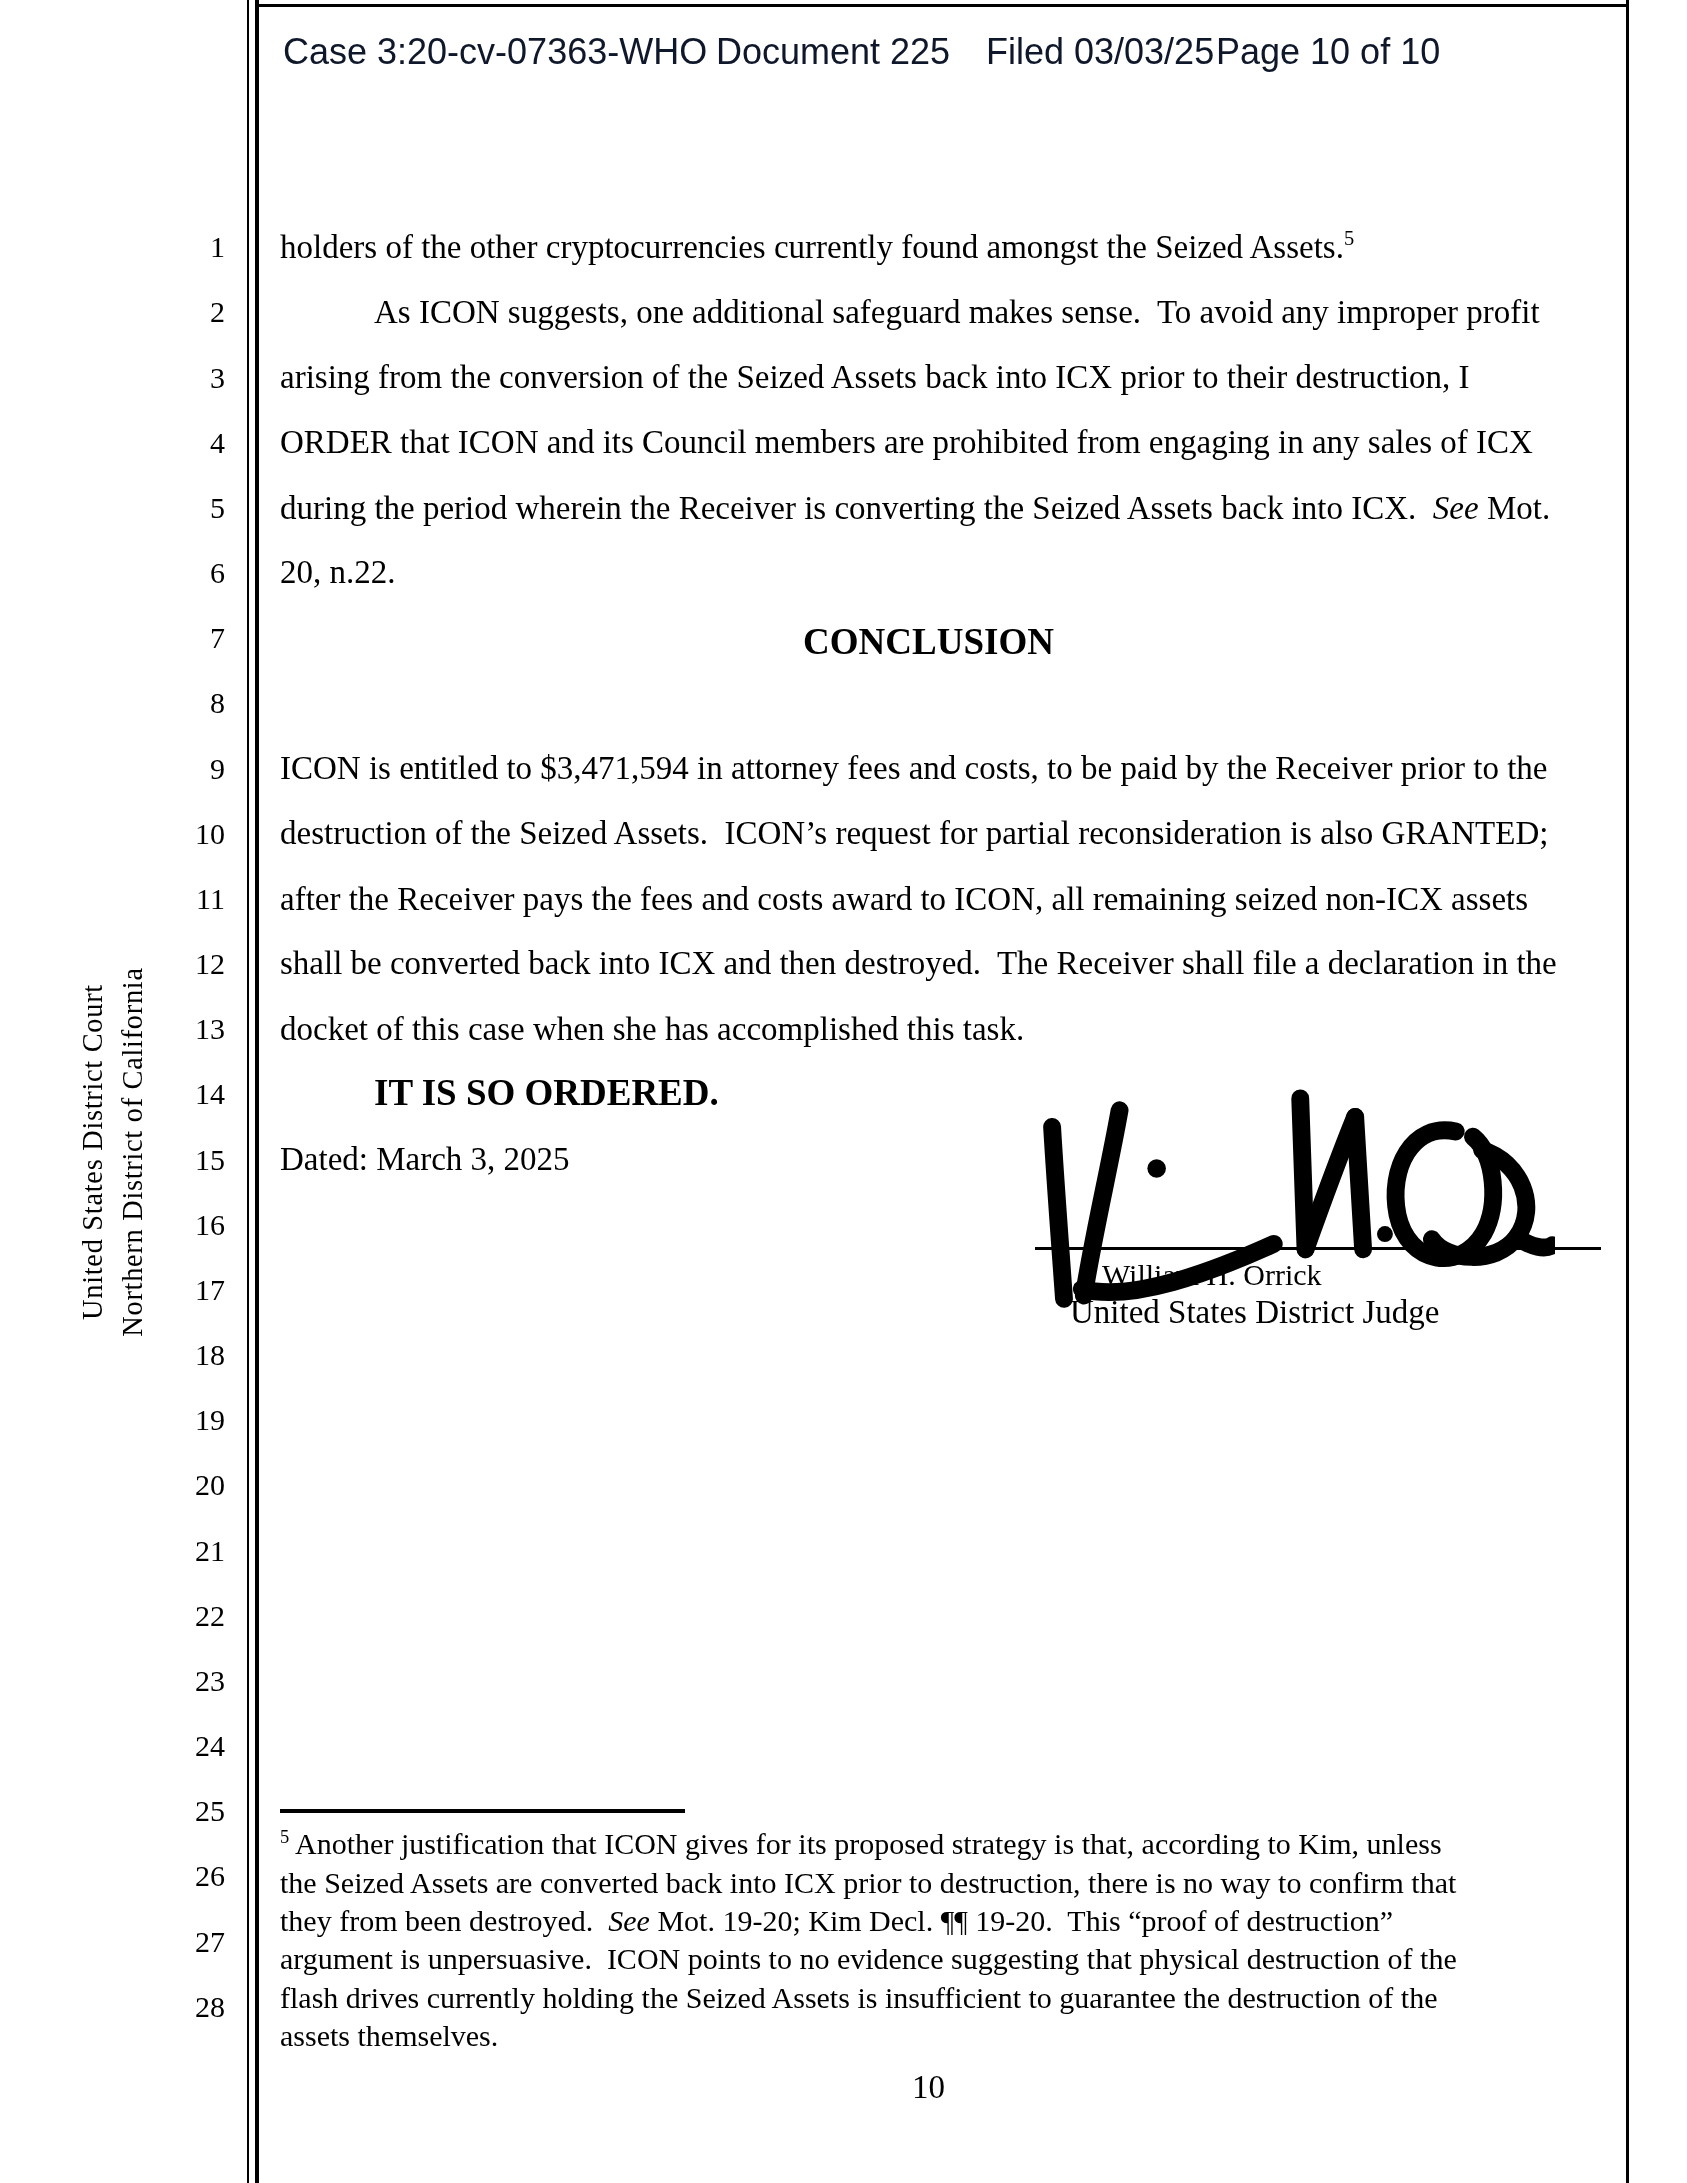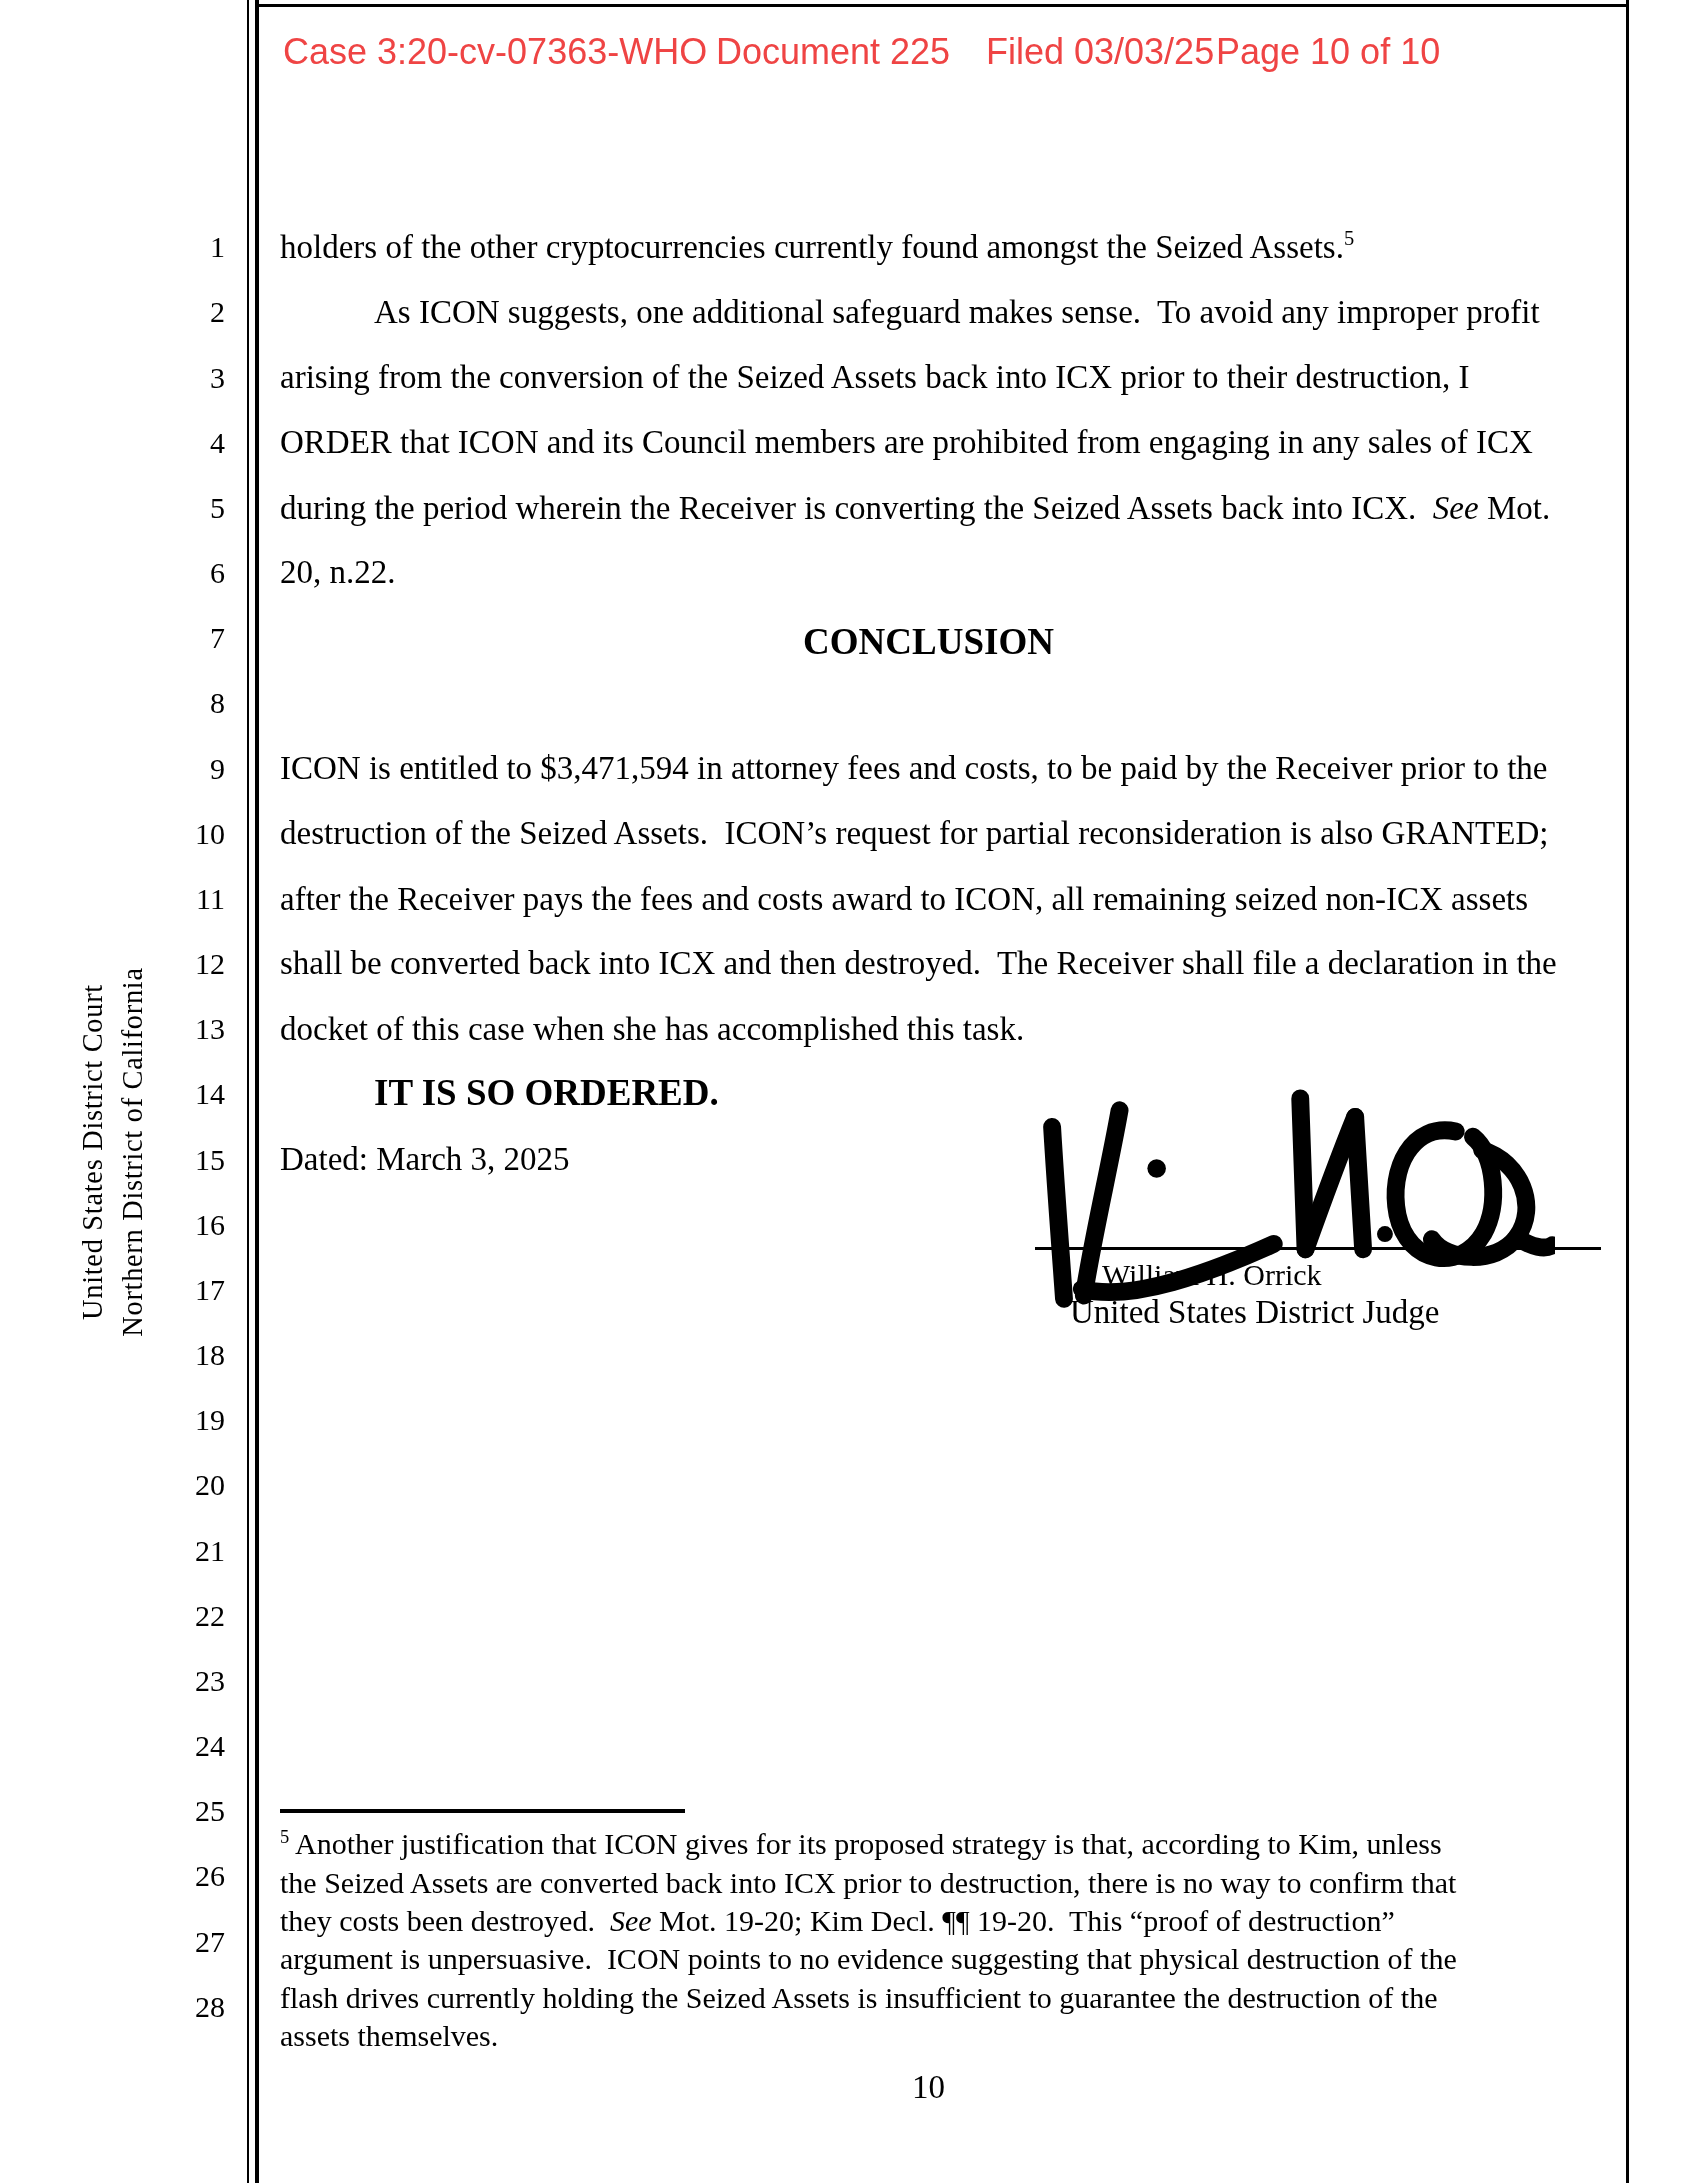--- a/index.html
+++ b/index.html
@@ -16,21 +16,21 @@
   .rule-top{left:257px;top:4px;width:1371px;height:3.3px;}
   .rule-left-thin{left:247px;top:0;width:2px;height:2183px;}
   .rule-left-thick{left:255px;top:0;width:4px;height:2183px;}
   .rule-right{left:1626px;top:0;width:3.3px;height:2183px;}
 
   
   .hdr{
     position:absolute;top:33px;
     font-family:"Liberation Sans", sans-serif;
     font-size:36px;line-height:37px;
-    color:#ef4444;white-space:nowrap;
+    color:#0f172a;white-space:nowrap;
   }
   .hdr-case{left:283px;}
   .hdr-doc{left:716px;}
   .hdr-filed{left:986px;}
   .hdr-page{left:1216px;}
 
   
   .sidebar{
     position:absolute;
     left:-118px;top:1111px;
@@ -168,21 +168,21 @@
       <circle cx="553" cy="247" r="12"></circle>
     </g>
   </svg>
   <div class="sig-line"></div>
   <div class="sig-name">William H. Orrick</div>
   <div class="sig-title">United States District Judge</div>
 
   <div class="fn-sep"></div>
   <div class="fnline" style="top:1827px"><span class="fn-sup">5</span><span> Another justification that ICON gives for its proposed strategy is that, according to Kim, unless</span></div>
   <div class="fnline" style="top:1866px">the Seized Assets are converted back into ICX prior to destruction, there is no way to confirm that</div>
-  <div class="fnline" style="top:1904px"><span>they costs been destroyed.  </span><span class="it">See</span><span> Mot. 19-20; Kim Decl. ¶¶ 19-20.  This “proof of destruction”</span></div>
+  <div class="fnline" style="top:1904px"><span>they from been destroyed.  </span><span class="it">See</span><span> Mot. 19-20; Kim Decl. ¶¶ 19-20.  This “proof of destruction”</span></div>
   <div class="fnline" style="top:1942px">argument is unpersuasive.  ICON points to no evidence suggesting that physical destruction of the</div>
   <div class="fnline" style="top:2019px">assets themselves.</div>
   <div class="fnline" style="top:1981px">flash drives currently holding the Seized Assets is insufficient to guarantee the destruction of the</div>
 
   <div class="pagenum">10</div>
 
 </div>
 
 
 </body></html>

